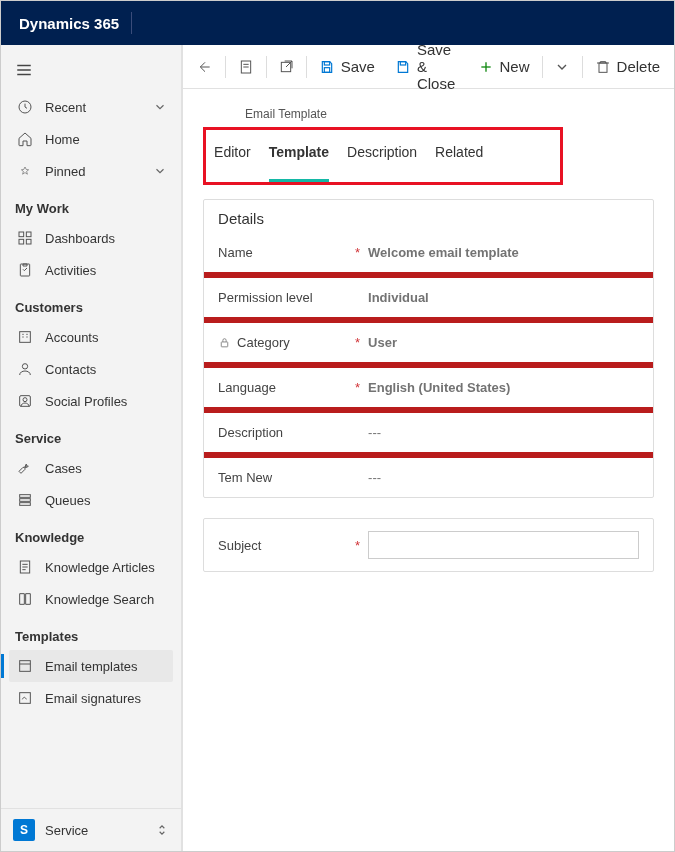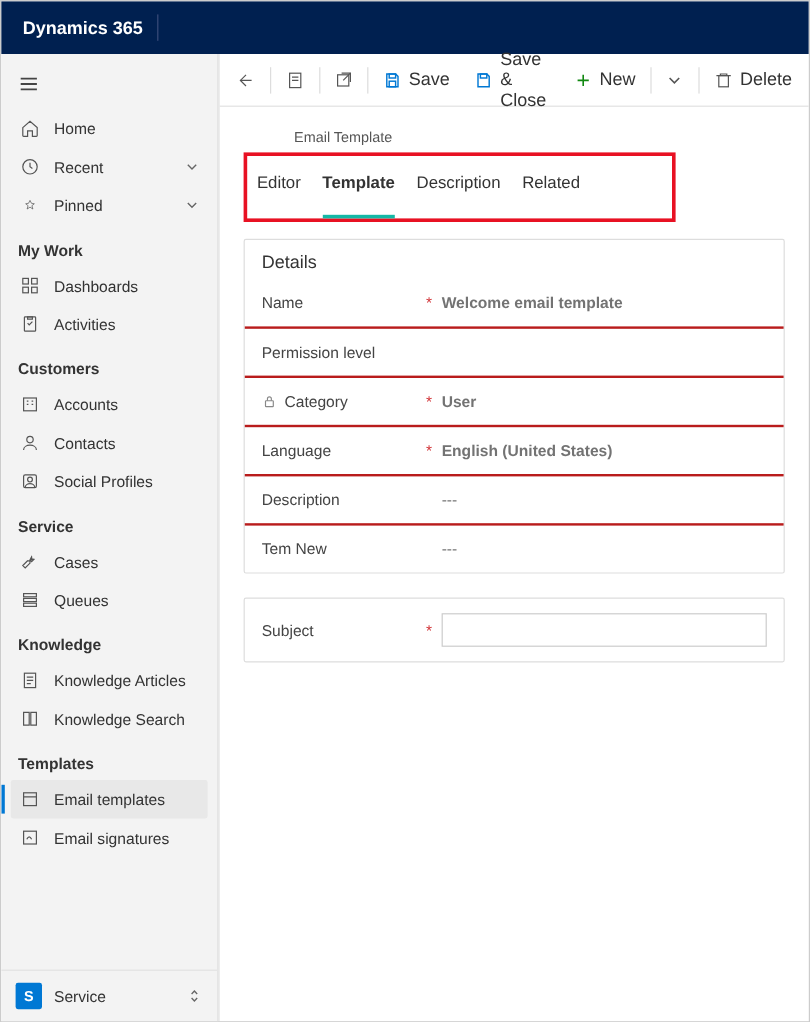--- a/index.html
+++ b/index.html
@@ -30,21 +30,21 @@
 .save-ico { color: #0078d4; }
 .new-ico { color: #118811; }
 .content { padding: 18px 20px 0 20px; overflow-y: auto; flex: 1; }
 .entity-label { font-size: 12px; color: #555; margin-left: 42px; margin-bottom: 6px; }
 .tabs-box { border: 3px solid #e81123; padding: 8px 8px 0 8px; width: 360px; margin-bottom: 14px; }
 .tabs { display: flex; gap: 18px; }
 .tab { font-size: 14px; color: #333; padding: 6px 0 19px 0; cursor: pointer; }
 .tab.active { font-weight: 600; border-bottom: 3px solid #14b8a6; }
 .section { border: 1px solid #ddd; border-radius: 2px; margin-bottom: 20px; }
 .section h3 { font-size: 15px; font-weight: 400; color: #333; padding: 10px 14px 6px 14px; }
-.form-row { display: flex; align-items: center; padding: 12px 14px; border-top: 2px solid #b91c1c; }
+.form-row { display: flex; align-items: center; padding: 12px 14px; border-top: 6px solid #b91c1c; }
 .form-row:first-of-type { border-top: none; }
 .form-label { width: 150px; display: flex; align-items: center; color: #444; font-size: 13px; }
 .form-label .req { color: #d13438; margin-left: auto; margin-right: 8px; }
 .form-label .lockico { color: #888; margin-right: 6px; }
 .form-value { flex: 1; color: #737373; font-size: 13px; font-weight: 600; }
 .form-value.soft { font-weight: 400; }
 .form-input { flex: 1; height: 28px; border: 1px solid #ccc; padding: 0 6px; font-size: 13px; }
 svg { display: block; }
 </style>
 </head>
@@ -64,38 +64,38 @@
               <line x1="3" y1="6" x2="21" y2="6"></line>
               <line x1="3" y1="12" x2="21" y2="12"></line>
               <line x1="3" y1="18" x2="21" y2="18"></line>
             </svg>
         </div>
       </div>
 
       <div class="nav-item">
         <span class="nav-icon">
             <svg width="16" height="16" viewBox="0 0 24 24" fill="none" stroke="#555" stroke-width="1.5">
-              <path d="M3 11l9-8 9 8v10a1 1 0 0 1-1 1h-5v-7h-6v7H4a1 1 0 0 1-1-1z"></path>
-            </svg>
-          </span>
-        <span class="nav-label">Home</span>
-      </div>
-      <div class="nav-item">
-        <span class="nav-icon">
-            <svg width="16" height="16" viewBox="0 0 24 24" fill="none" stroke="#555" stroke-width="1.5">
               <circle cx="12" cy="12" r="9"></circle>
               <path d="M12 7v5l3 2"></path>
             </svg>
           </span>
         <span class="nav-label">Recent</span>
         <span class="chev">
             <svg width="14" height="14" viewBox="0 0 24 24" fill="none" stroke="#666" stroke-width="2">
               <polyline points="6 9 12 15 18 9"></polyline>
             </svg>
           </span>
+      </div>
+      <div class="nav-item">
+        <span class="nav-icon">
+            <svg width="16" height="16" viewBox="0 0 24 24" fill="none" stroke="#555" stroke-width="1.5">
+              <path d="M3 11l9-8 9 8v10a1 1 0 0 1-1 1h-5v-7h-6v7H4a1 1 0 0 1-1-1z"></path>
+            </svg>
+          </span>
+        <span class="nav-label">Home</span>
       </div>
       <div class="nav-item">
         <span class="nav-icon">
             <svg width="16" height="16" viewBox="0 0 24 24" fill="none" stroke="#555" stroke-width="1.5">
               <path d="M12 2l3 6 6 1-5 4 2 7-6-4-6 4 2-7-5-4 6-1z" transform="scale(0.6) translate(8 8)"></path>
             </svg>
           </span>
         <span class="nav-label">Pinned</span>
         <span class="chev">
             <svg width="14" height="14" viewBox="0 0 24 24" fill="none" stroke="#666" stroke-width="2">
@@ -323,20 +323,21 @@
           <div class="form-label">
               <span>Name</span>
               <span class="req">*</span>
             </div>
           <div class="form-value">Welcome email template</div>
         </div>
         <div class="form-row">
           <div class="form-label">
               <span>Permission level</span>
             </div>
+          <div class="form-value">Individual</div>
         </div>
         <div class="form-row">
           <div class="form-label">
             <span class="lockico">
                 <svg width="13" height="13" viewBox="0 0 24 24" fill="none" stroke="#888" stroke-width="1.8">
                   <rect x="6" y="11" width="12" height="9" rx="1"></rect>
                   <path d="M9 11V8a3 3 0 0 1 6 0v3"></path>
                 </svg>
               </span>
             <span>Category</span>

